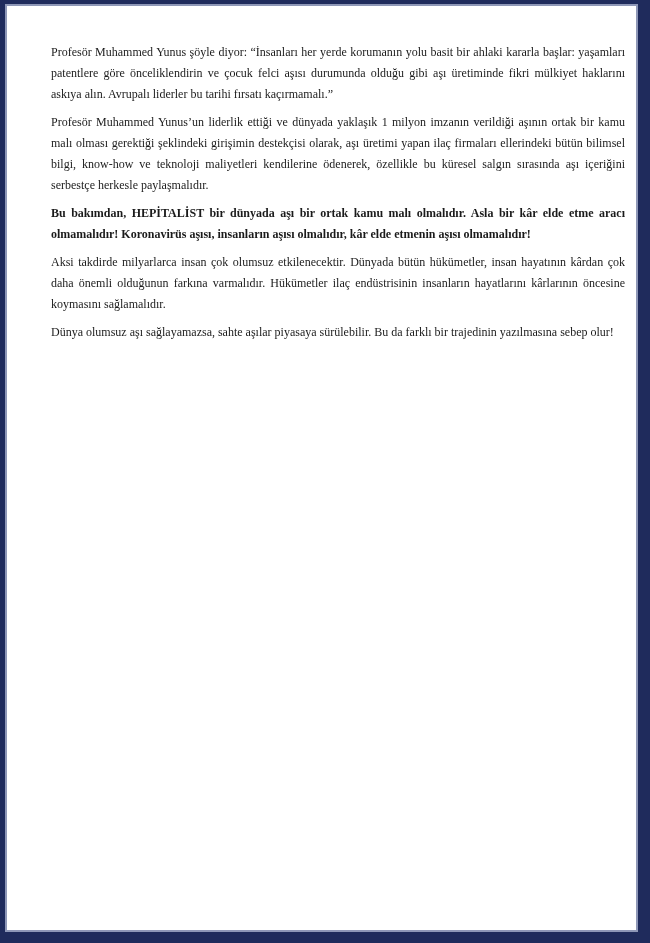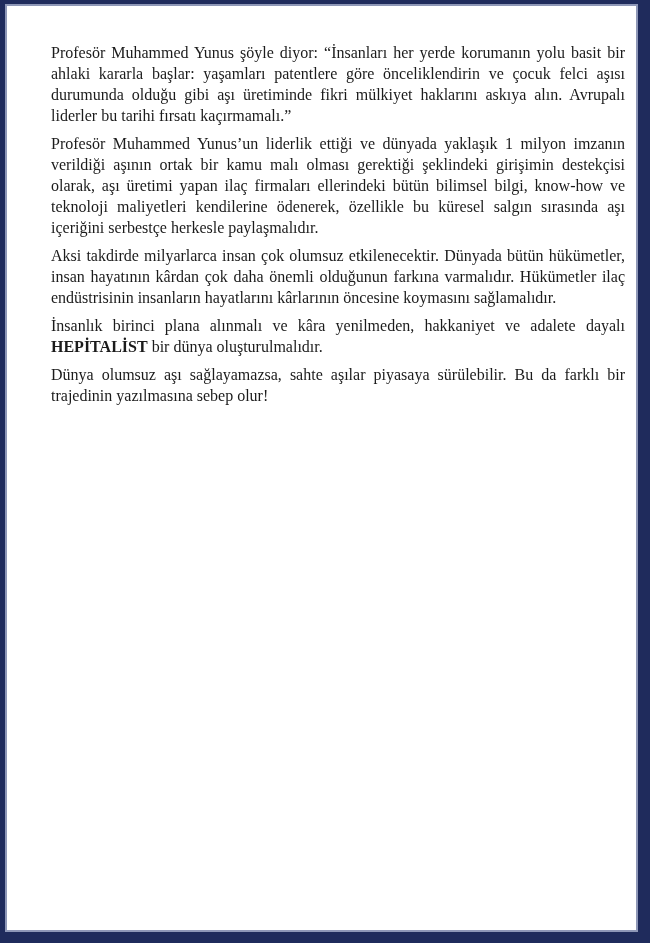--- a/index.html
+++ b/index.html
@@ -21,40 +21,40 @@
     width: 100%;
     height: 100%;
     border: 2px solid #8e97b7;
     background: #ffffff;
     overflow: hidden;
   }
   .content {
     box-sizing: border-box;
     padding: 36px 11px 0 44px;
     font-family: "Liberation Serif", "DejaVu Serif", serif;
-    font-size: 16px;
+    font-size: 12px;
     line-height: 21px;
     color: #1b1b1b;
   }
   .content p {
     margin: 0 0 7px 0;
     text-align: justify;
   }
   .content p .run-bold {
     font-weight: bold;
   }
 </style>
 </head>
 <body>
 
 <div class="page">
   <div class="page-inner">
     <main class="content">
       <div id="paragraph-container">
           <p><span class="run-regular">Profesör Muhammed Yunus şöyle diyor: “İnsanları her yerde korumanın yolu basit bir ahlaki kararla başlar: yaşamları patentlere göre önceliklendirin ve çocuk felci aşısı durumunda olduğu gibi aşı üretiminde fikri mülkiyet haklarını askıya alın. Avrupalı liderler bu tarihi fırsatı kaçırmamalı.”</span></p>
           <p><span class="run-regular">Profesör Muhammed Yunus’un liderlik ettiği ve dünyada yaklaşık 1 milyon imzanın verildiği aşının ortak bir kamu malı olması gerektiği şeklindeki girişimin destekçisi olarak, aşı üretimi yapan ilaç firmaları ellerindeki bütün bilimsel bilgi, know-how ve teknoloji maliyetleri kendilerine ödenerek, özellikle bu küresel salgın sırasında aşı içeriğini serbestçe herkesle paylaşmalıdır.</span></p>
+          <p><span class="run-bold">Bu bakımdan, HEPİTALİST bir dünyada aşı bir ortak kamu malı olmalıdır. Asla bir kâr elde etme aracı olmamalıdır! Koronavirüs aşısı, insanların aşısı olmalıdır, kâr elde etmenin aşısı olmamalıdır!</span></p>
           <p><span class="run-regular">Aksi takdirde milyarlarca insan çok olumsuz etkilenecektir. Dünyada bütün hükümetler, insan hayatının kârdan çok daha önemli olduğunun farkına varmalıdır. Hükümetler ilaç endüstrisinin insanların hayatlarını kârlarının öncesine koymasını sağlamalıdır.</span></p>
-          <p><span class="run-regular">İnsanlık birinci plana alınmalı ve kâra yenilmeden, hakkaniyet ve adalete dayalı </span><span class="run-bold">HEPİTALİST</span><span class="run-regular"> bir dünya oluşturulmalıdır.</span></p>
           <p><span class="run-regular">Dünya olumsuz aşı sağlayamazsa, sahte aşılar piyasaya sürülebilir. Bu da farklı bir trajedinin yazılmasına sebep olur!</span></p>
         </div>
     </main>
   </div>
 </div>
 
 </body></html>

